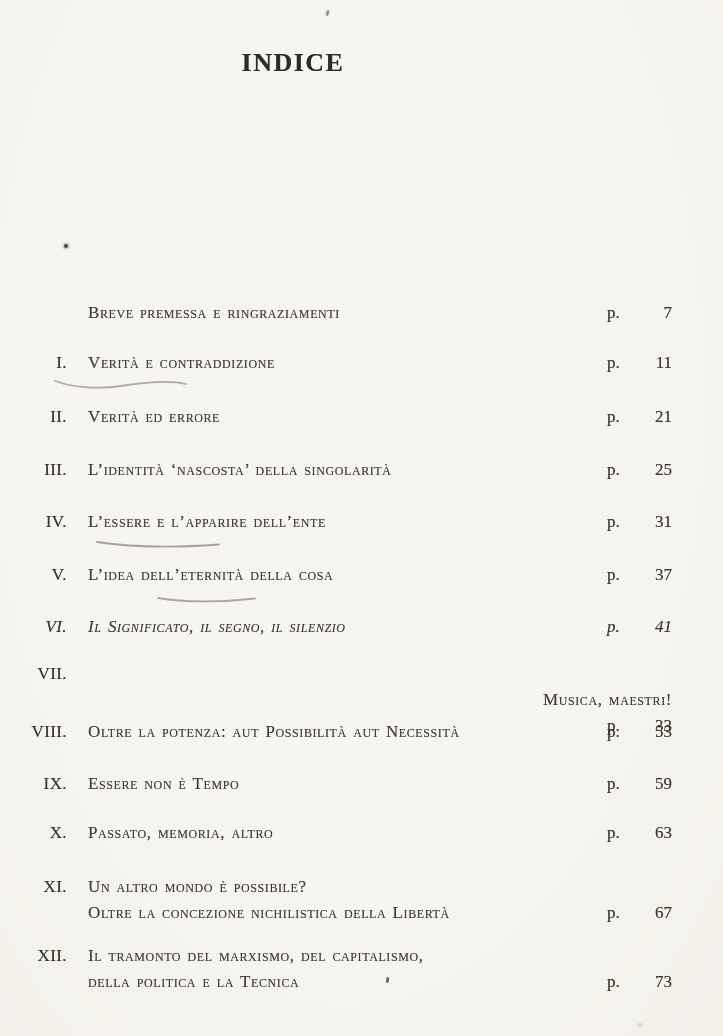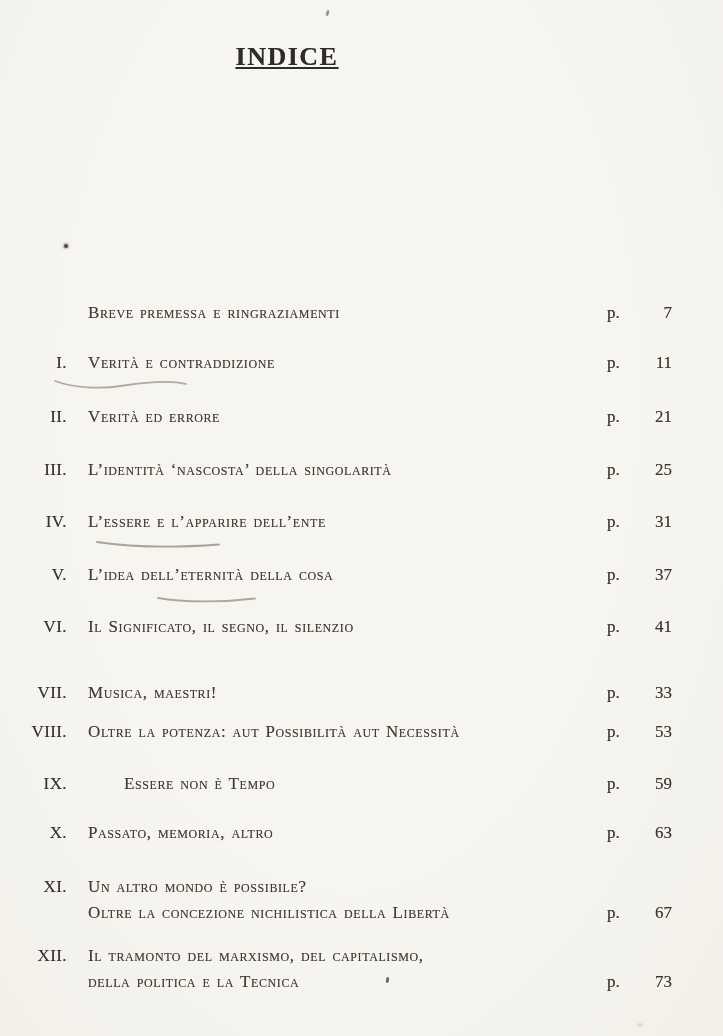--- a/index.html
+++ b/index.html
@@ -7,25 +7,24 @@
     position:relative;
     width:723px;height:1036px;
     margin:0 auto;
     background:radial-gradient(ellipse at 48% 38%, #f7f5f0 55%, #f2f0e9 100%);
     font-family:"Liberation Serif","DejaVu Serif",serif;
     color:#3d3a33;
     overflow:hidden;
   }
   .title{
     position:absolute;top:42px;left:0;width:574px;
-    margin:0;text-align:center;
+    margin:6px;text-align:center;
     font-size:26px;font-weight:bold;letter-spacing:1.5px;
     color:#2e2c27;
     text-shadow:0 0 0.5px rgba(46,44,39,.55);
-    text-decoration:underline;
   }
   .toc{position:absolute;left:30px;top:0;width:642px;height:1036px;}
   .row{
     position:absolute;left:0;width:642px;
     display:flex;align-items:flex-end;
     font-size:17px;line-height:26px;
     text-shadow:0 0 0.5px rgba(61,58,51,.5);
   }
   .numeral{
     flex:none;width:37px;text-align:right;
@@ -107,48 +106,48 @@
 
   <div class="row" style="top: 562px;">
     <span class="numeral">V.</span>
     <span class="rtitle">L’idea dell’eternità della cosa</span>
     <span class="pcol">
       <span class="pabbr">p.</span>
       <span class="pnum">37</span>
     </span>
   </div>
 
-  <div class="row" style="top: 614px;">
+  <div class="row" style="top: 614px; font-style: italic;">
     <span class="numeral">VI.</span>
     <span class="rtitle">Il Significato, il segno, il silenzio</span>
     <span class="pcol">
       <span class="pabbr">p.</span>
       <span class="pnum">41</span>
     </span>
   </div>
 
-  <div class="row" style="top: 680px;">
+  <div class="row" style="top: 661px; flex-direction: column;">
     <span class="numeral">VII.</span>
     <span class="rtitle">Musica, maestri!</span>
     <span class="pcol">
       <span class="pabbr">p.</span>
       <span class="pnum">33</span>
     </span>
   </div>
 
   <div class="row" style="top: 719px;">
     <span class="numeral">VIII.</span>
     <span class="rtitle">Oltre la potenza: aut Possibilità aut Necessità</span>
     <span class="pcol">
       <span class="pabbr">p.</span>
       <span class="pnum">53</span>
     </span>
   </div>
 
-  <div class="row" style="top: 771px; gap: 36px;">
+  <div class="row" style="top: 771px;">
     <span class="numeral">IX.</span>
     <span class="rtitle">Essere non è Tempo</span>
     <span class="pcol">
       <span class="pabbr">p.</span>
       <span class="pnum">59</span>
     </span>
   </div>
 
   <div class="row" style="top: 820px;">
     <span class="numeral">X.</span>

